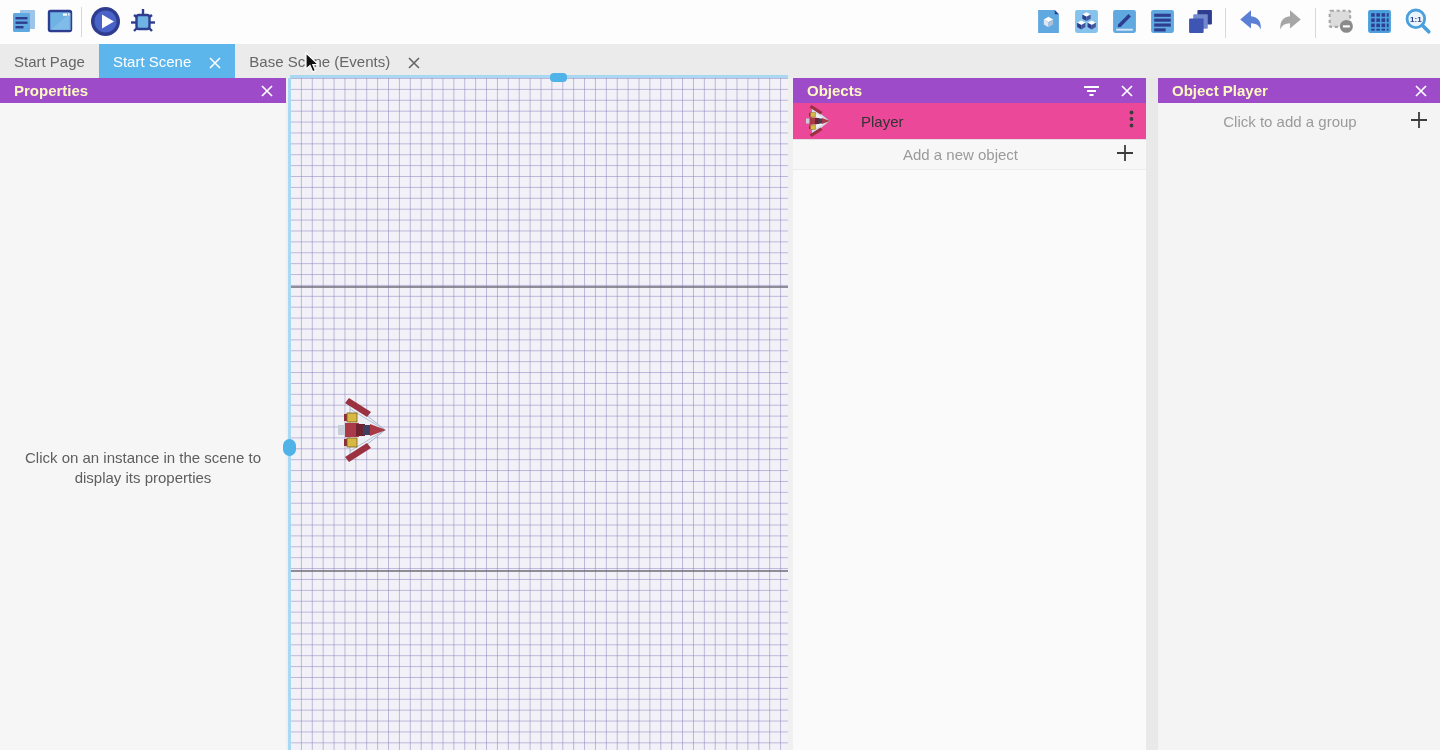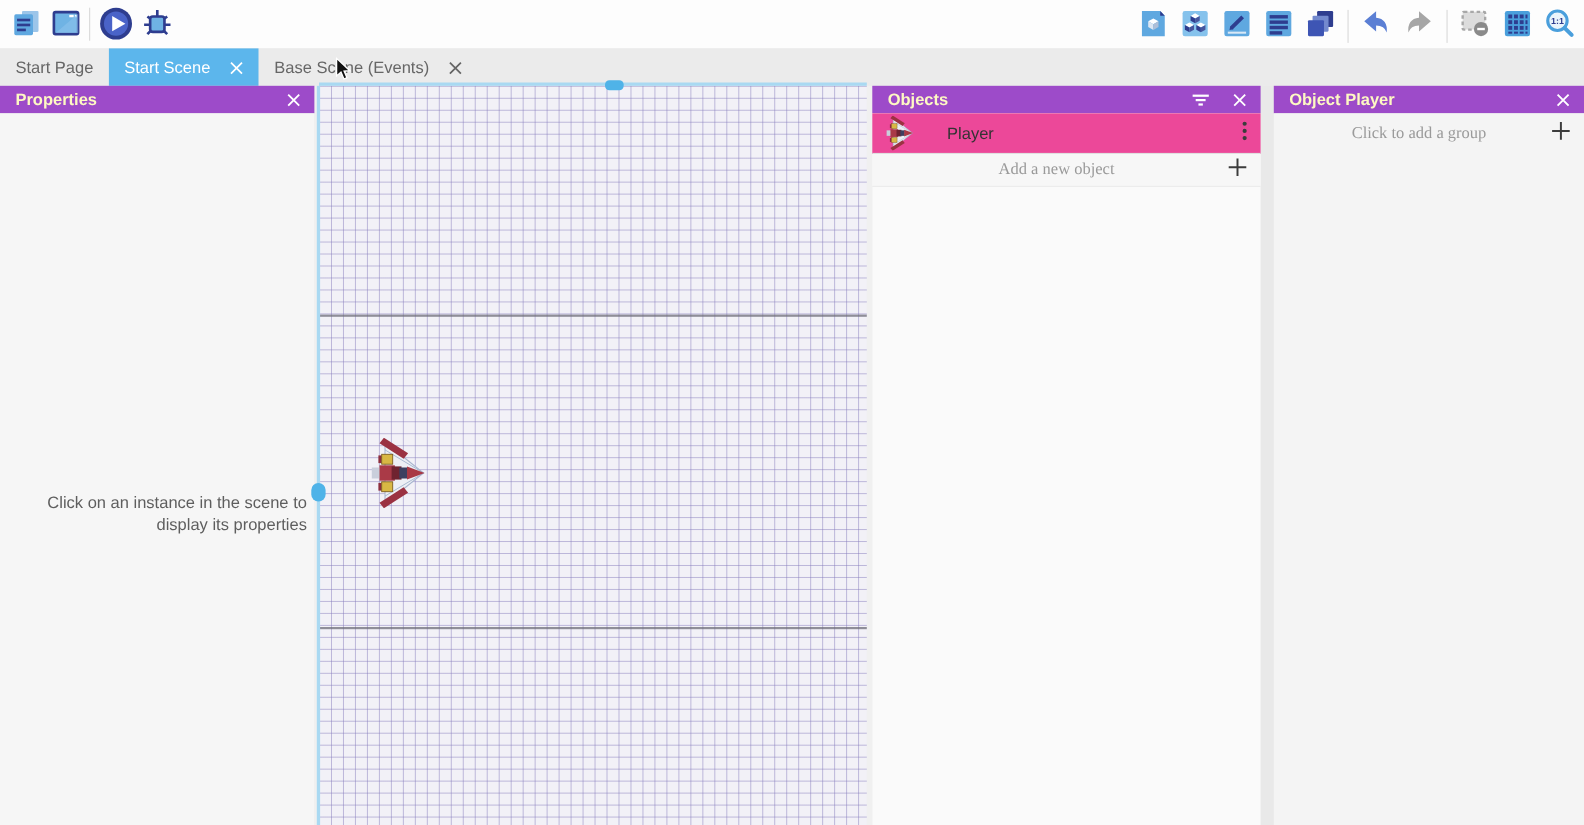--- a/index.html
+++ b/index.html
@@ -21,21 +21,21 @@
   .tab.active { background:#5CB6EC; color:#fff; }
   .tab .closex { width:12px; height:12px; display:inline-block; }
 
   
   .panel-header { position:absolute; top:78px; height:25px; background:#9D4BC9; color:#fef9c3;
     display:flex; align-items:center; font-size:15px; font-weight:600; padding:0 12px 0 14px; }
   .panel-header .spacer { flex:1; }
   .hdr-icon { width:14px; height:14px; cursor:pointer; display:block; }
 
   #properties-body { position:absolute; left:0; top:103px; width:286px; height:647px; background:#f6f6f6; }
-  #properties-msg { position:absolute; left:7px; top:345px; width:272px; text-align:right;
+  #properties-msg { position:absolute; left:7px; top:345px; width:272px; text-align:center;
     font-size:15px; line-height:20px; color:#5e5e5e; }
 
   
   #scene-canvas { position:absolute; left:286px; top:78px; width:507px; height:672px; background:#f0f0f0; overflow:visible; }
   #scene-grid { position:absolute; left:4px; top:0; width:498px; height:672px;
     background-color:#f2f1f7;
     background-image:
       linear-gradient(rgba(134,124,188,0.50) 1px, transparent 1px),
       linear-gradient(90deg, rgba(134,124,188,0.50) 1px, transparent 1px);
     background-size:10.9px 10.9px; }
@@ -47,21 +47,21 @@
   #player-instance { position:absolute; left:51px; top:320px; width:50px; height:64px; cursor:pointer; }
 
   
   #objects-body { position:absolute; left:793px; top:103px; width:353px; height:647px; background:#fafafa; }
   .obj-row { height:37px; background:#ec4899; border-bottom:1px solid #e0e0e0;
     display:flex; align-items:center; padding:0 12px; cursor:pointer; }
   .obj-thumb { width:26px; height:32px; margin-right:30px; flex:none; }
   .obj-name { font-size:15px; color:#333; flex:1; }
   .add-row { height:30px; display:flex; align-items:center; padding:0 12px;
     border-bottom:1px solid #ececec; cursor:pointer; background:#f7f7f7; }
-  .add-label { flex:1; text-align:center; font-size:15px; color:#9a9a9a;font-family:Liberation Serif, serif; }
+  .add-label { flex:1; text-align:center; font-size:15px; color:#9a9a9a; }
 
   
   #groups-body { position:absolute; left:1158px; top:103px; width:282px; height:647px; background:#f4f4f4; }
   .group-add-row { height:37px; display:flex; align-items:center; padding:0 12px; cursor:pointer; }
 
   #mouse-cursor { position:absolute; left:303px; top:52px; pointer-events:none; z-index:99; }
 </style>
 </head>
 <body>
 

